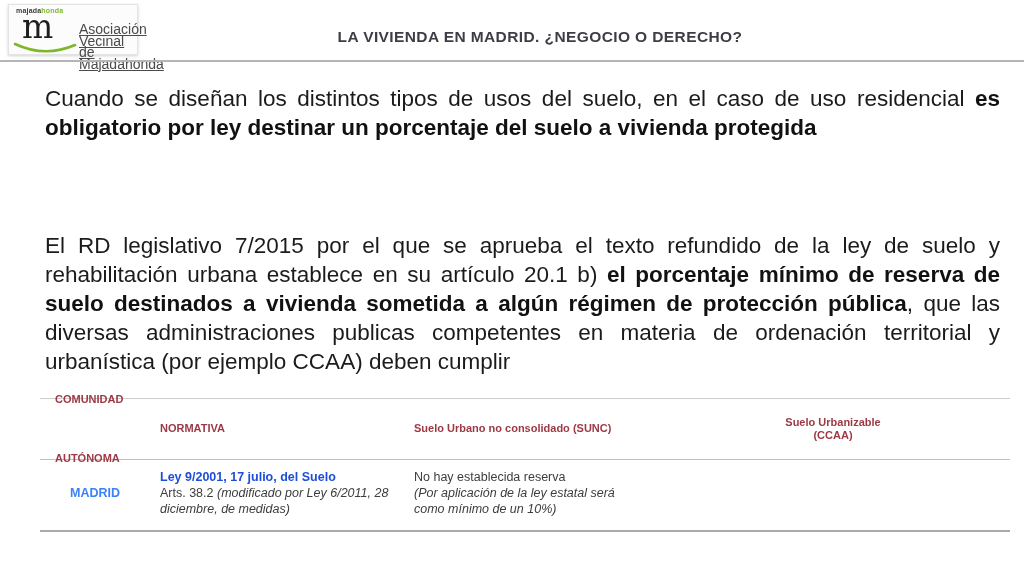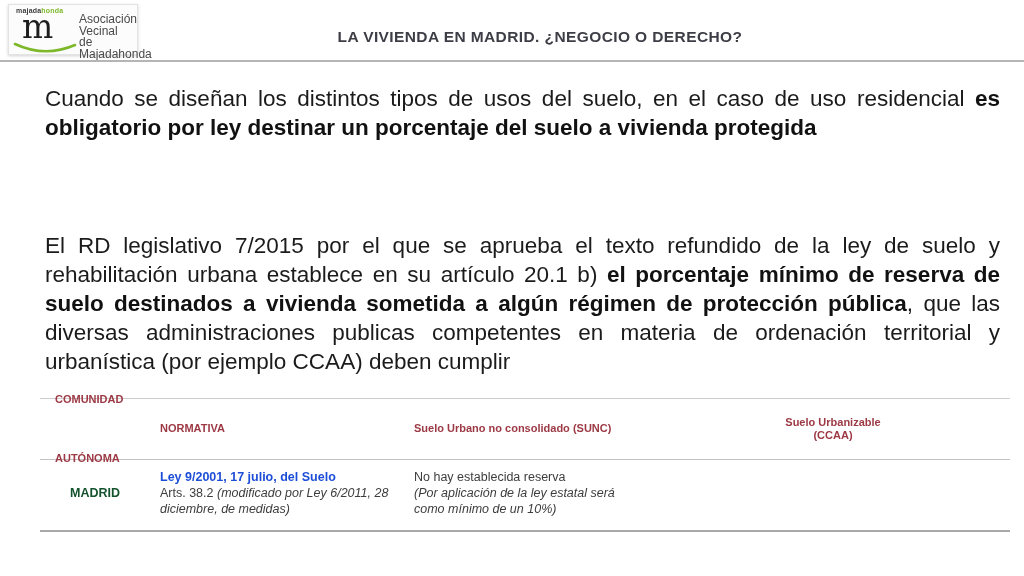--- a/index.html
+++ b/index.html
@@ -18,21 +18,21 @@
     position:absolute;left:8px;top:4px;width:128px;height:49px;
     background:#fcfcfc;border:1px solid #e3e3e3;box-shadow:0 1px 3px rgba(0,0,0,.18);
   }
   .logo-wordmark{position:absolute;left:7px;top:2px;font-size:7px;font-weight:bold;color:#3c3c3c;letter-spacing:.2px;}
   .logo-wordmark .green{color:var(--logo-green);}
   .logo-monogram{
     position:absolute;left:13px;top:5px;font-family:"DejaVu Serif",serif;
     font-size:33px;line-height:33px;color:#1e1e1e;
   }
   .logo-arc{position:absolute;left:4px;top:37px;}
-  .logo-org{position:absolute;left:70px;top:9px;font-size:12px;line-height:11.5px;color:#4a4a4a;}
+  .logo-org{position:absolute;left:70px;top:19px;font-size:14px;line-height:11.5px;color:#4a4a4a;text-decoration:underline;}
   .slide-title{
     position:absolute;left:56px;right:0;top:28px;text-align:center;
     font-size:15.5px;font-weight:bold;letter-spacing:.4px;color:#3d3d46;
   }
   .top-rule{position:absolute;left:0;top:60px;width:1024px;height:2px;background:var(--divider-gray);}
   
   .para{
     position:absolute;left:45px;width:955px;margin:0;
     font-size:22.5px;line-height:29px;text-align:justify;color:#1b1b1b;
   }
@@ -56,21 +56,21 @@
   .cgroup{width:600px;display:flex;flex-direction:column;}
   .span-hdr{
     text-align:center;padding-top:7px;padding-bottom:4px;
     border-bottom:1px solid #d2d2d2;
   }
   .subrow{display:flex;flex:1;}
   .subrow .c3{display:flex;align-items:center;}
   .subrow .c4{display:flex;flex-direction:column;justify-content:center;text-align:center;}
   .hline{display:block;}
   .trow{display:flex;padding-top:9px;padding-bottom:13px;}
-  .trow .c1{display:flex;align-items:center;justify-content:center;font-weight:bold;color:#14532d;}
+  .trow .c1{display:flex;align-items:center;justify-content:center;font-weight:bold;color:#3b82f6;}
   .cell-line{display:block;line-height:16px;}
   .law-title{font-weight:bold;color:#1d4ed8;line-height:16px;}
   .it{font-style:italic;}
   .pct{color:var(--highlight-red);}
 </style>
 </head>
 <body>
 
 <div class="slide">
 

